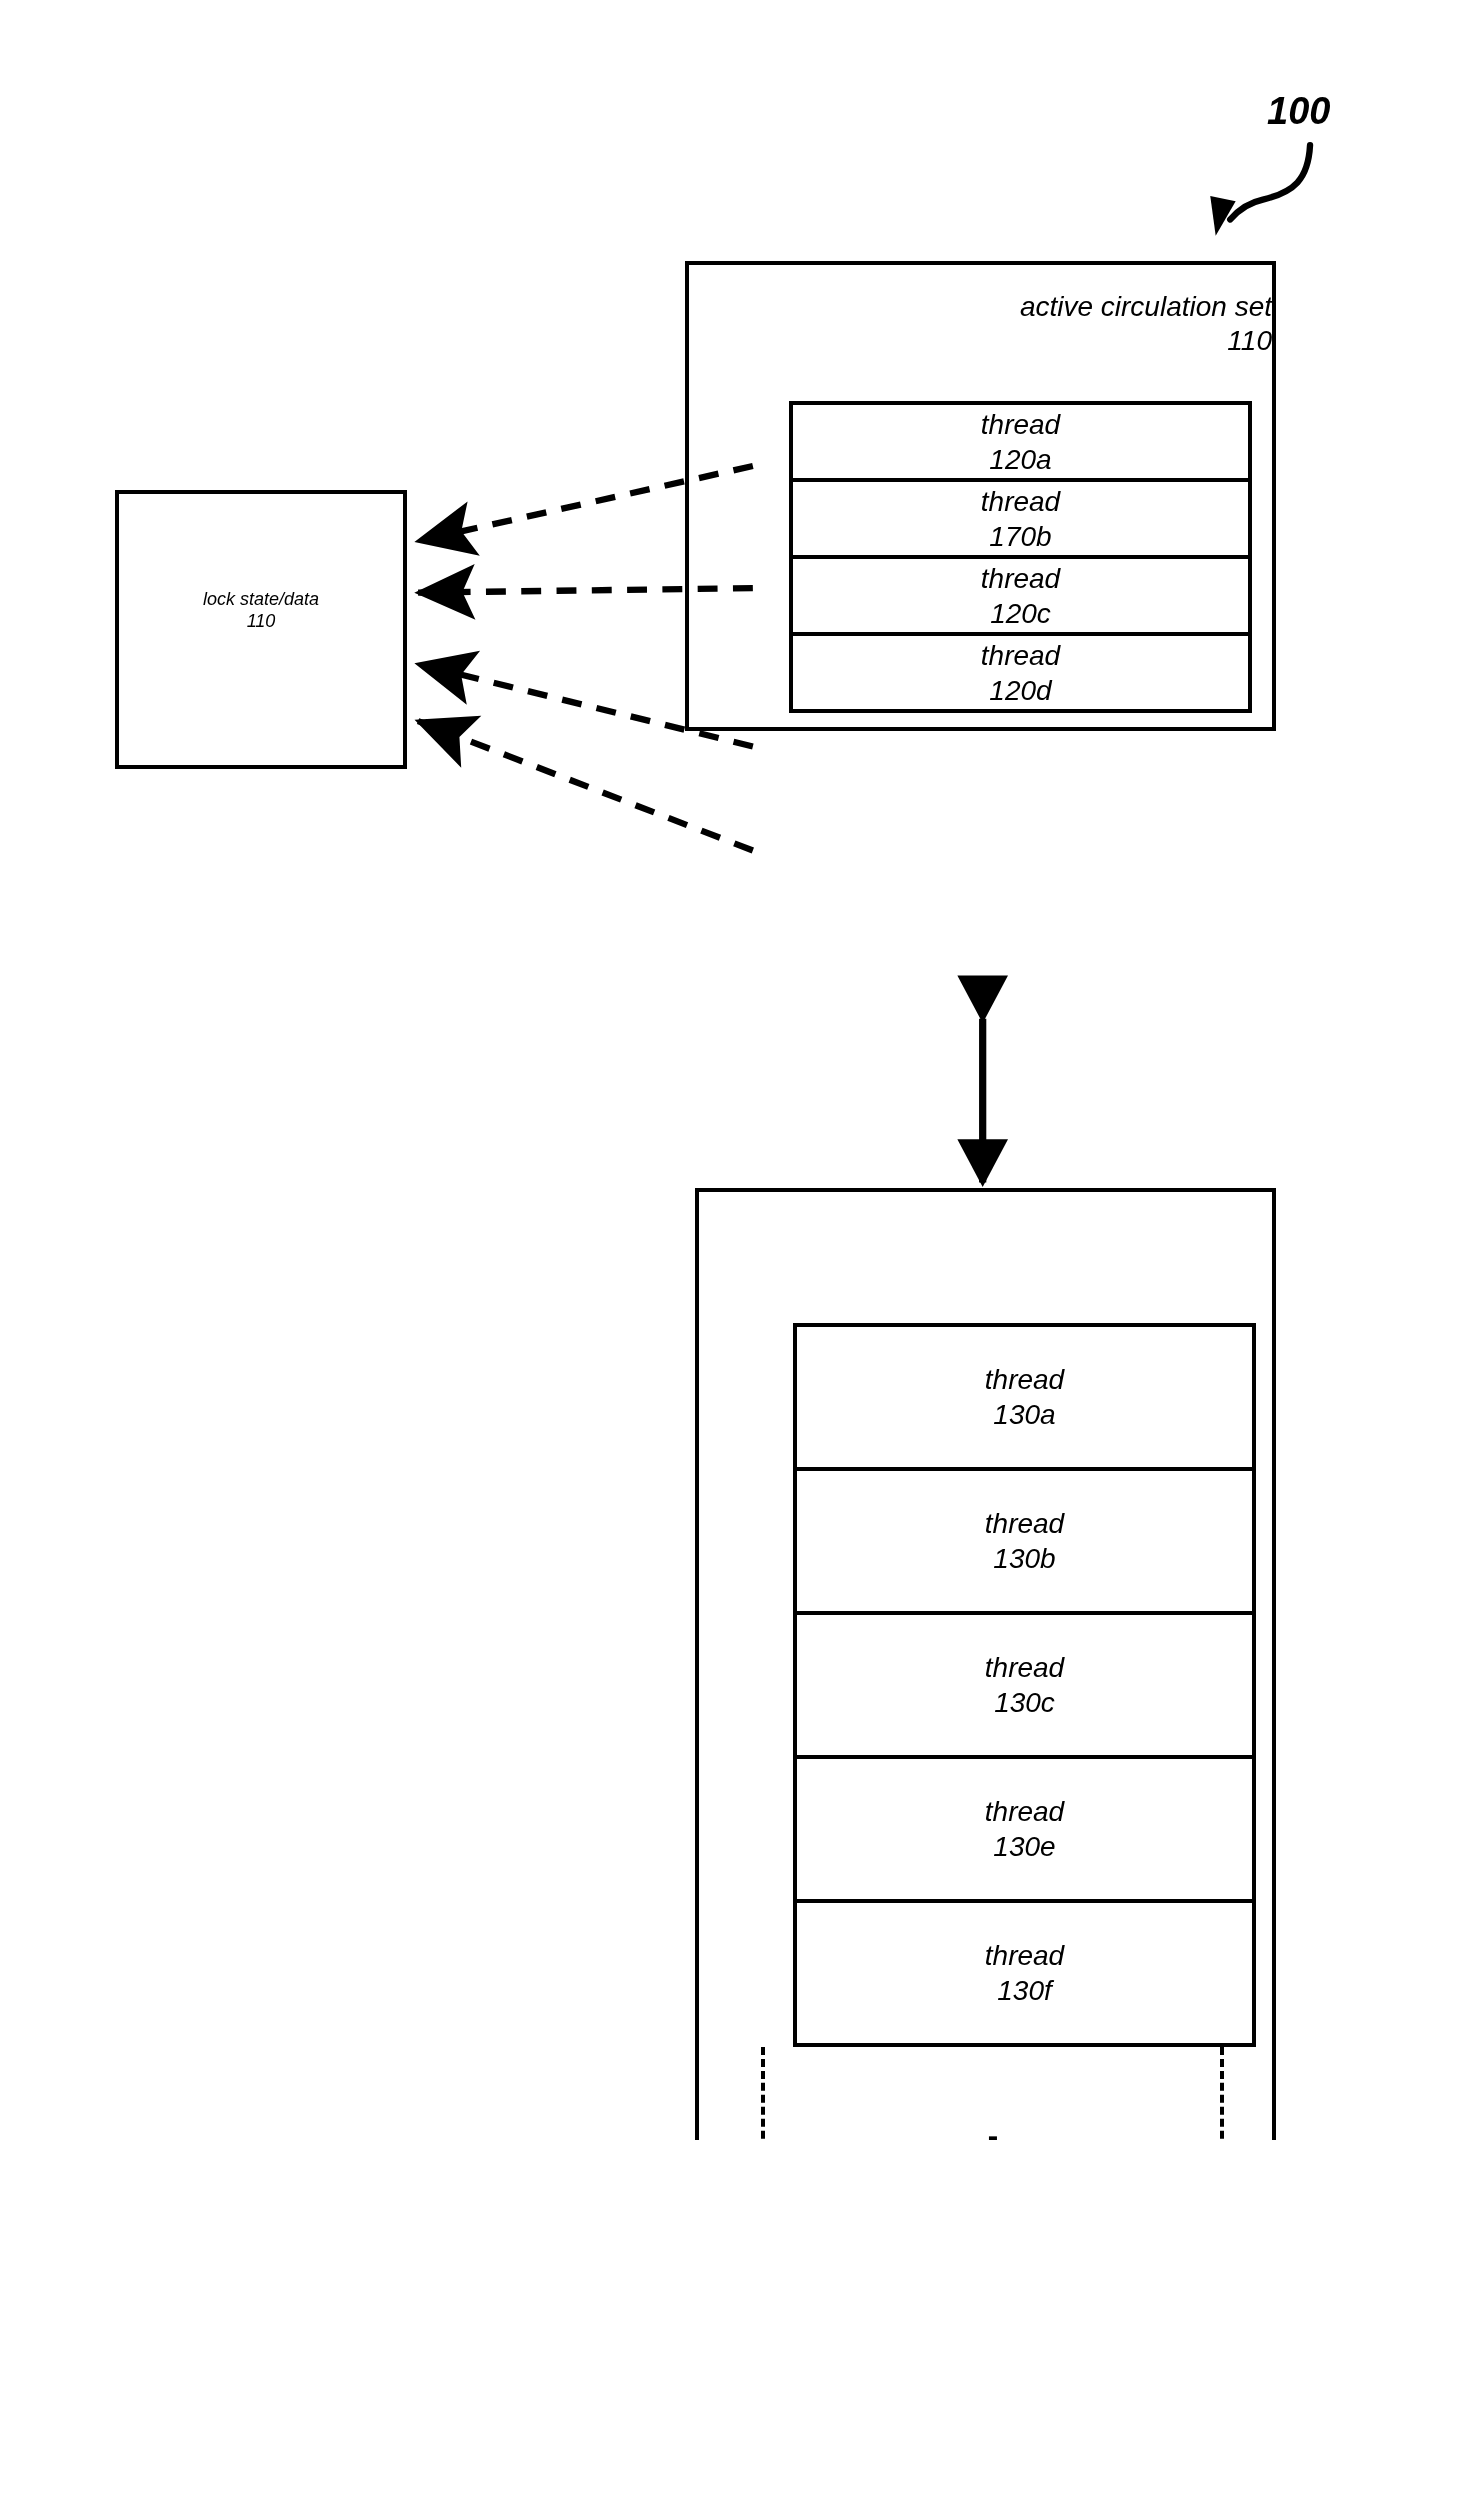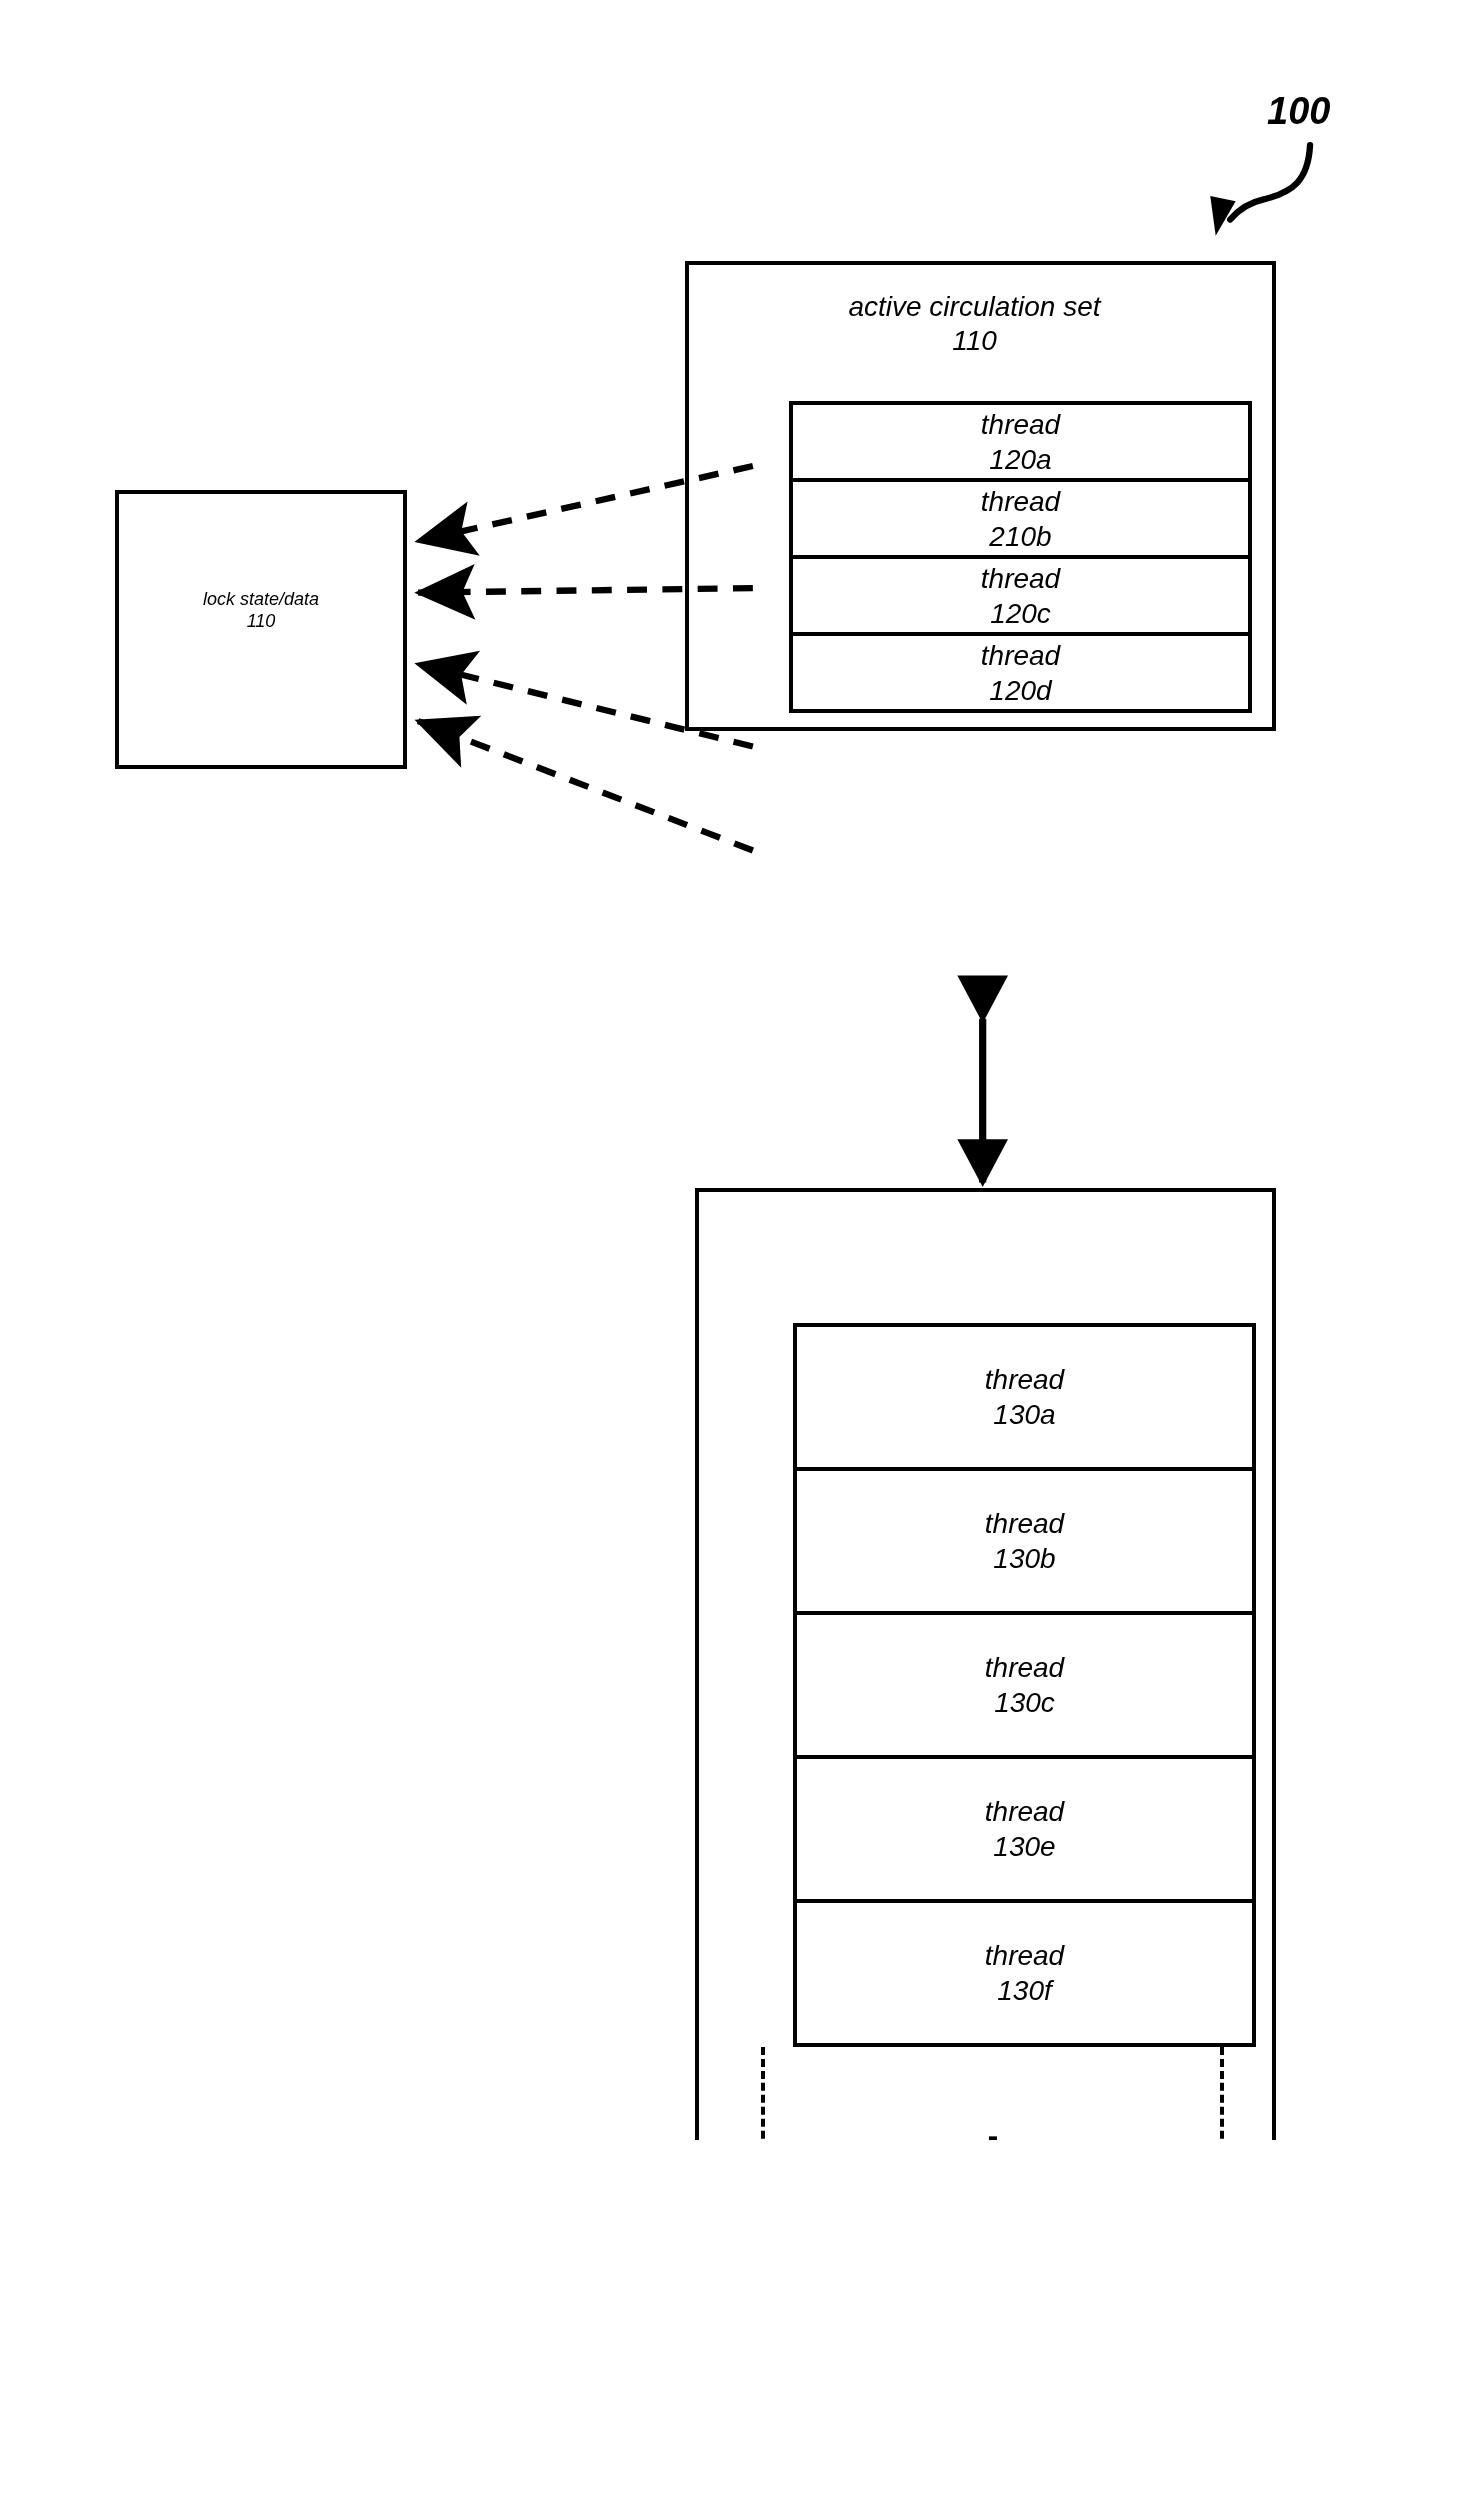--- a/index.html
+++ b/index.html
@@ -75,23 +75,24 @@
 
   
   #active-set-box {
     left: 685px;
     top: 261px;
     width: 591px;
     height: 470px;
   }
   #active-set-box > .set-title {
     left: 0;
-    right: 12px;
+    right: 0;
     top: 25px;
     font-size: 28px;
+    text-align: right;
   }
 
   
   #passive-set-box {
     left: 695px;
     top: 1188px;
     width: 581px;
     height: 1176px;
   }
   #passive-set-box > .set-title {
@@ -212,21 +213,21 @@
     <div class="thread-list" id="active-thread-list">
       <div class="thread-cell">
         <div class="cell-text">
           <span>thread</span>
           <span class="ref">120a</span>
         </div>
       </div>
       <div class="thread-cell">
         <div class="cell-text">
           <span>thread</span>
-          <span class="ref">210b</span>
+          <span class="ref">170b</span>
         </div>
       </div>
       <div class="thread-cell">
         <div class="cell-text">
           <span>thread</span>
           <span class="ref">120c</span>
         </div>
       </div>
       <div class="thread-cell">
         <div class="cell-text">

